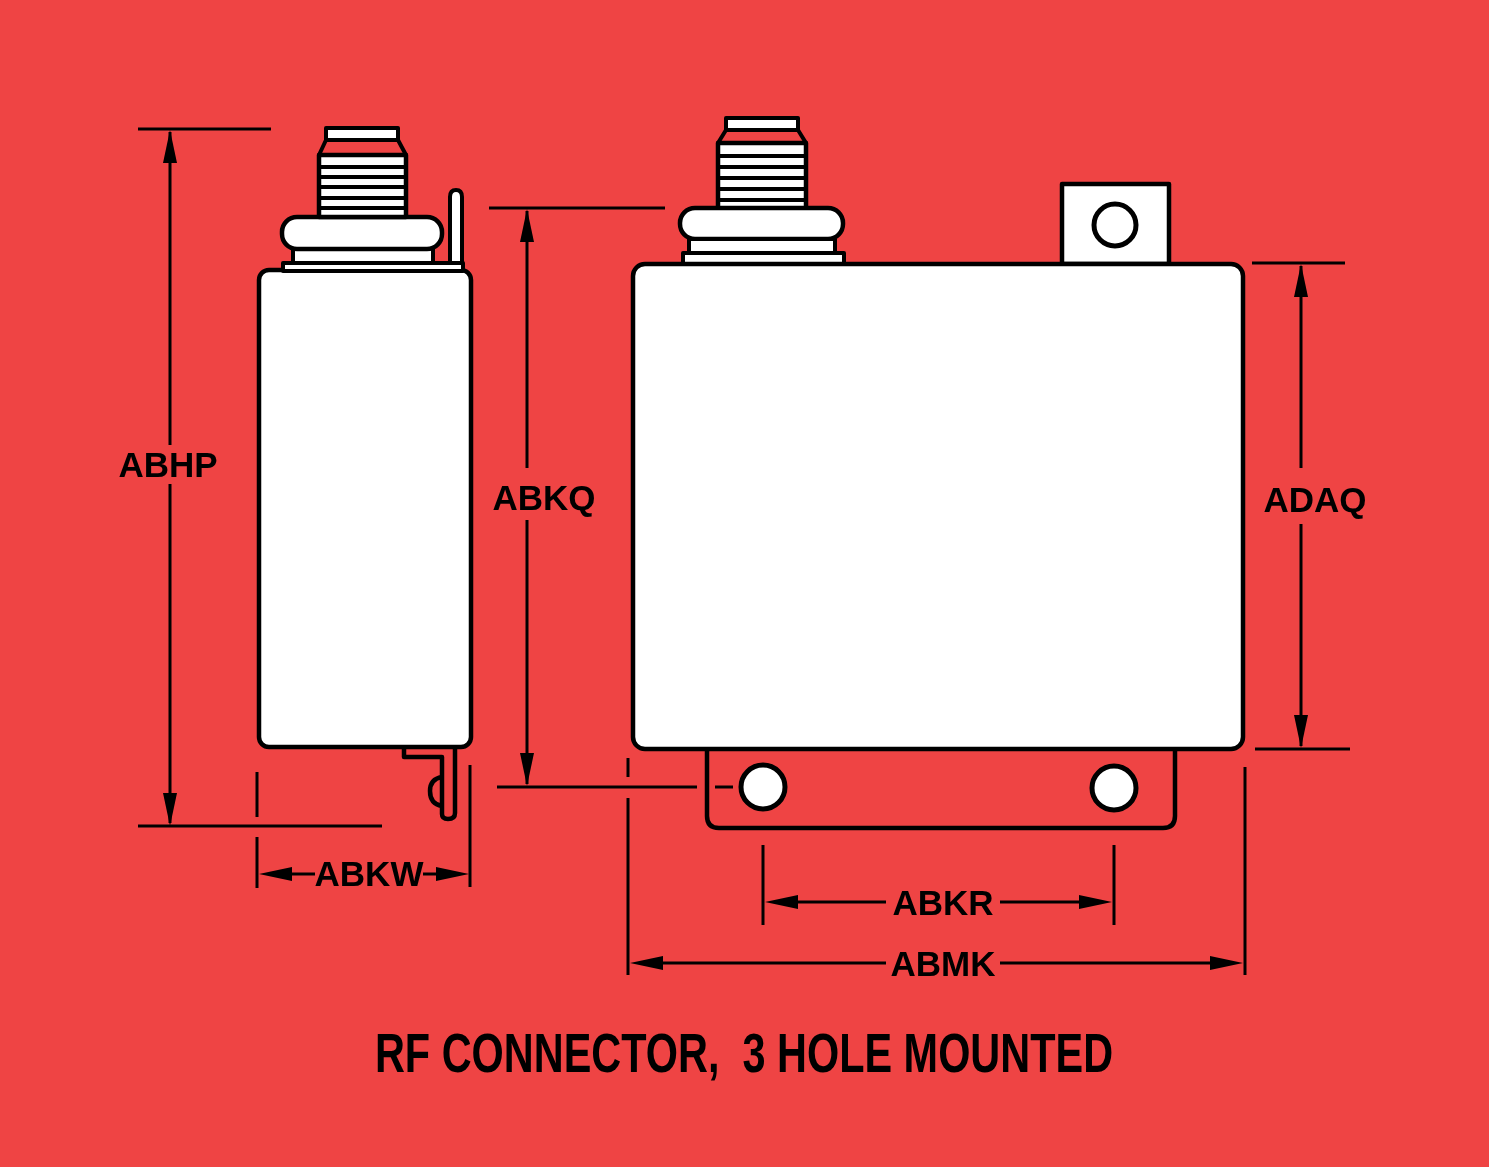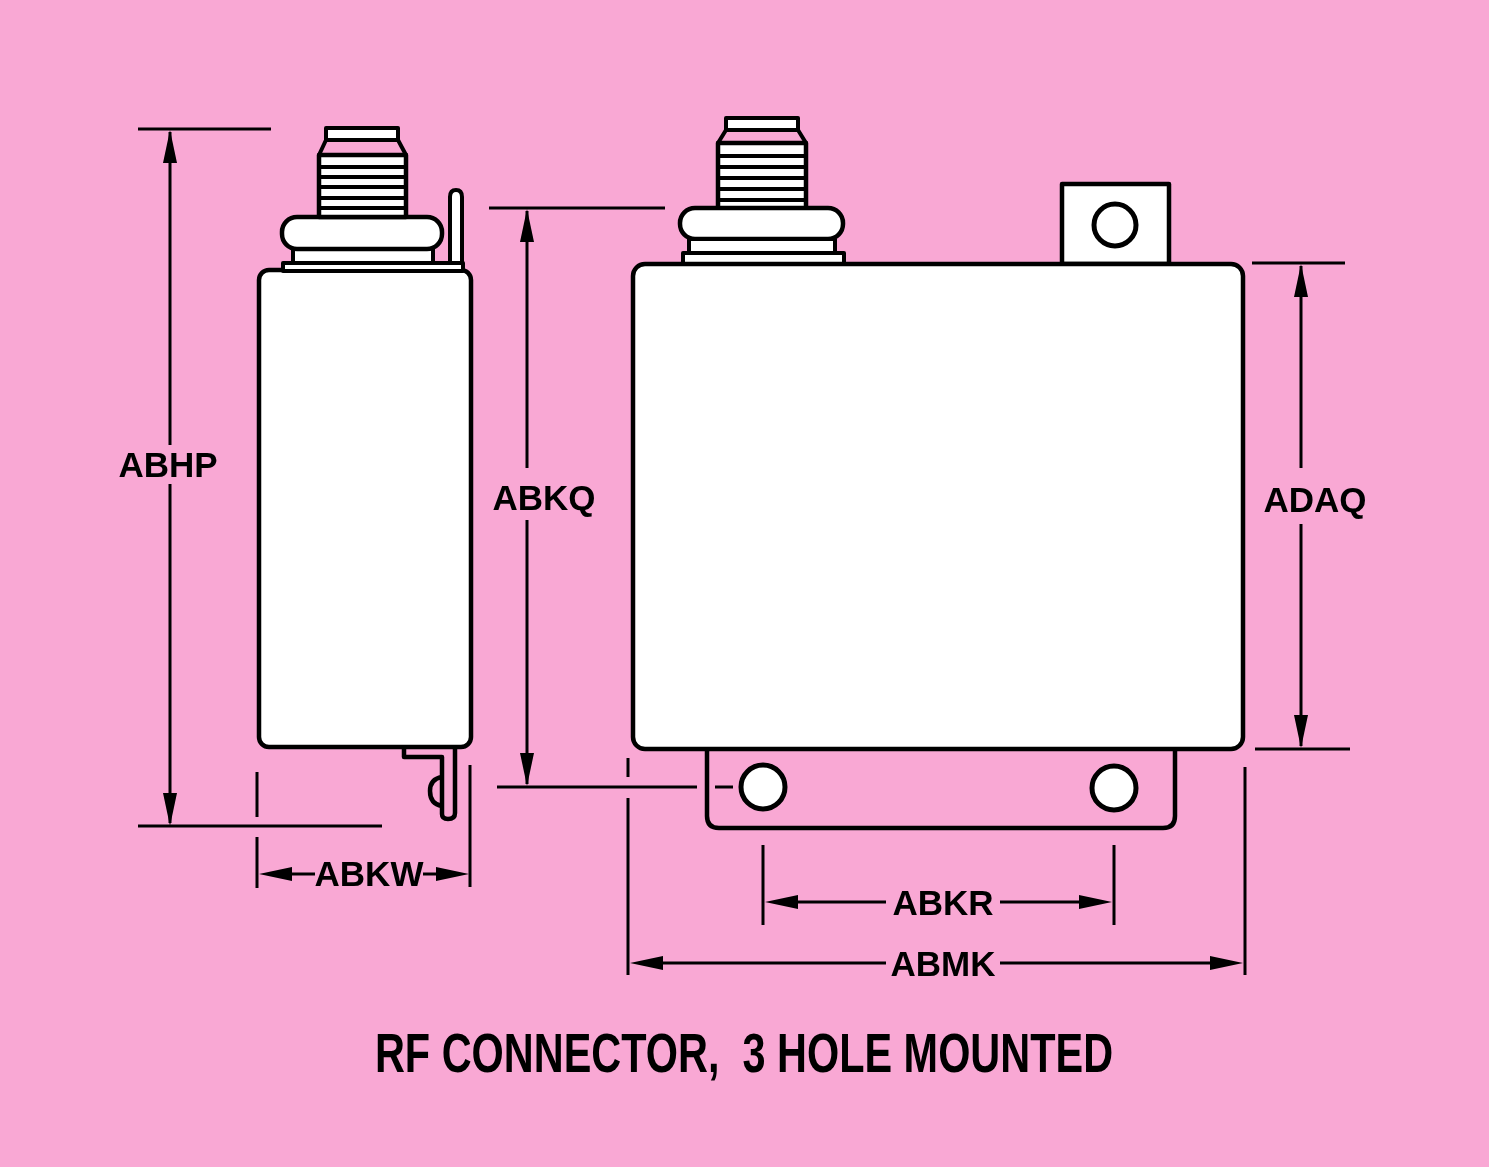--- a/index.html
+++ b/index.html
@@ -1,16 +1,16 @@
 <!DOCTYPE html>
 <html><head>
 <meta charset="utf-8">
 <style>
   html,body{margin:0;padding:0;background:#ffffff;}
-  .stage{position:relative;width:1489px;height:1167px;background:#f9a8d4;overflow:hidden;}
+  .stage{position:relative;width:1489px;height:1167px;background:#ef4444;overflow:hidden;}
   svg{display:block;}
   
   .ow{fill:#ffffff;stroke:#000000;stroke-width:4.5;stroke-linejoin:round;}
   .ow4{fill:#ffffff;stroke:#000000;stroke-width:4;stroke-linejoin:round;}
   .on{fill:none;stroke:#000000;stroke-width:4.5;stroke-linejoin:round;}
   .oc{fill:#ffffff;stroke:#000000;stroke-width:5;}
   .tl{fill:none;stroke:#000000;stroke-width:4;}
   
   .d{fill:none;stroke:#000000;stroke-width:3;}
   .ah{fill:#000000;stroke:none;}

